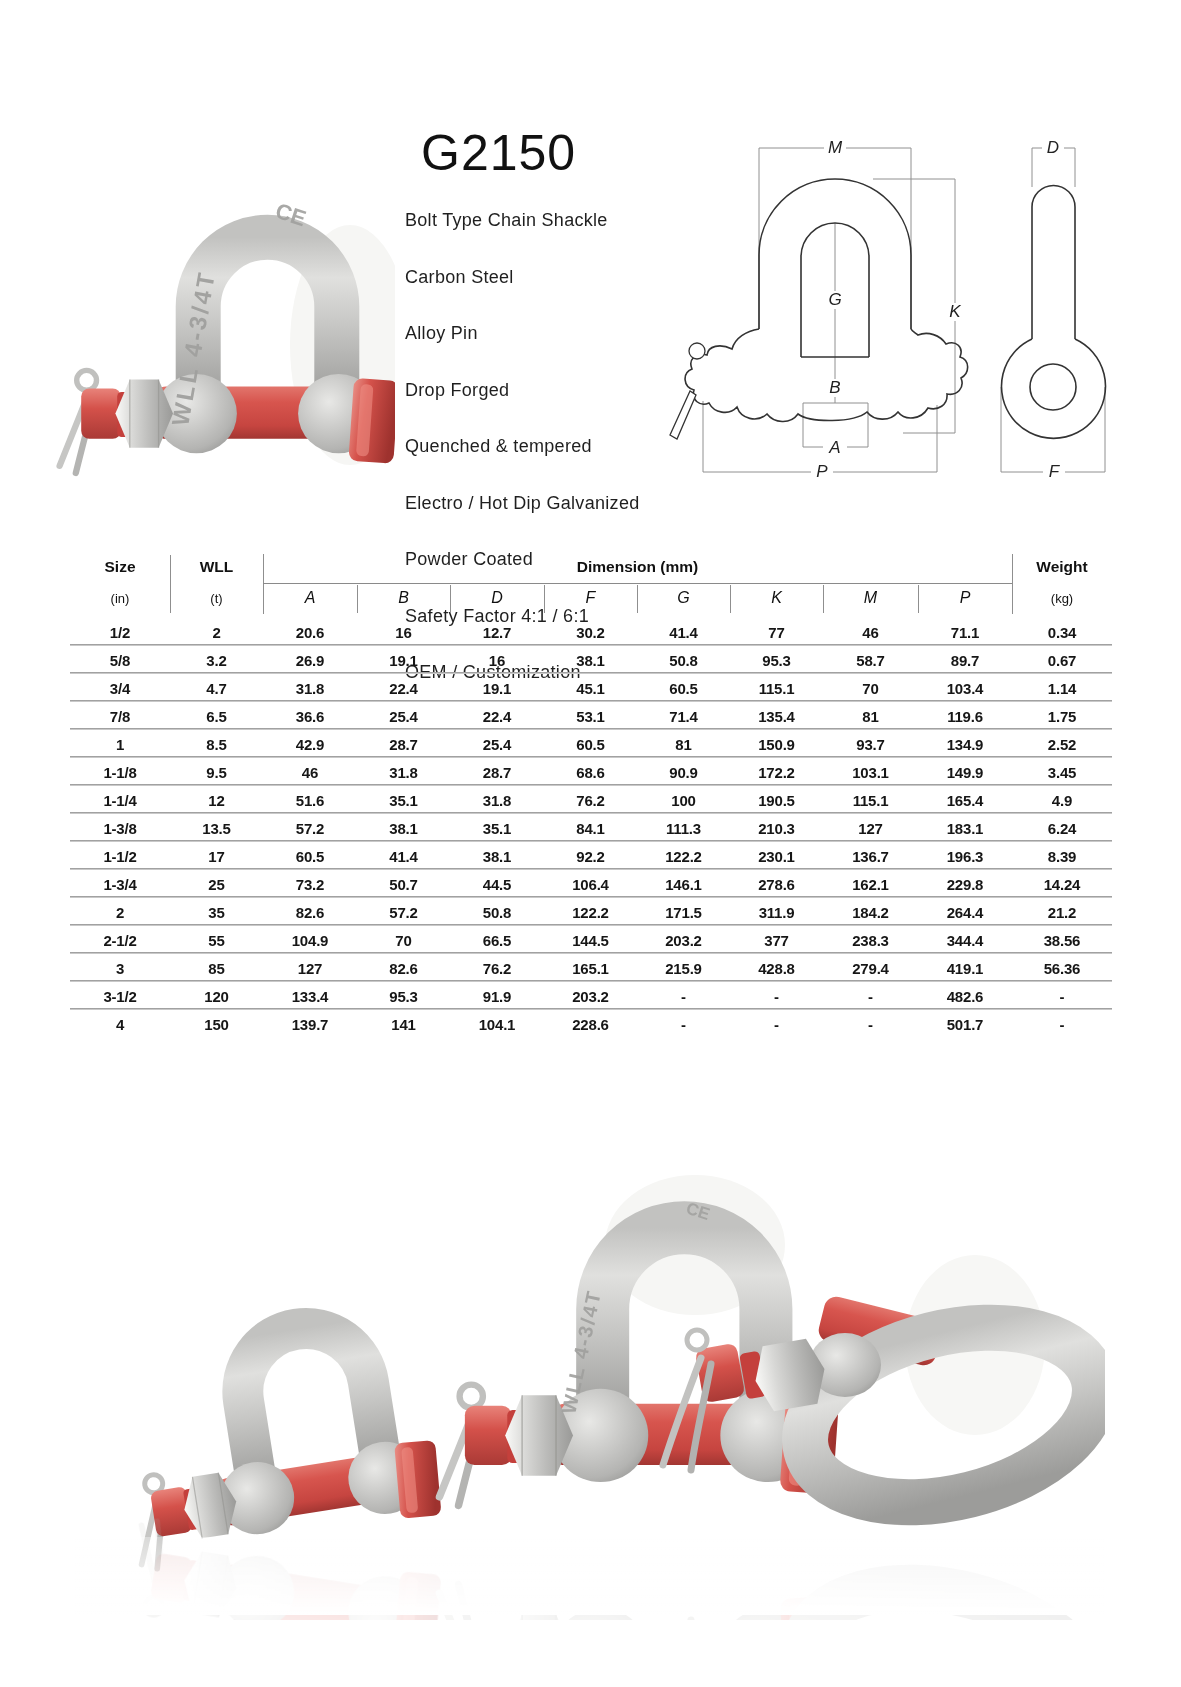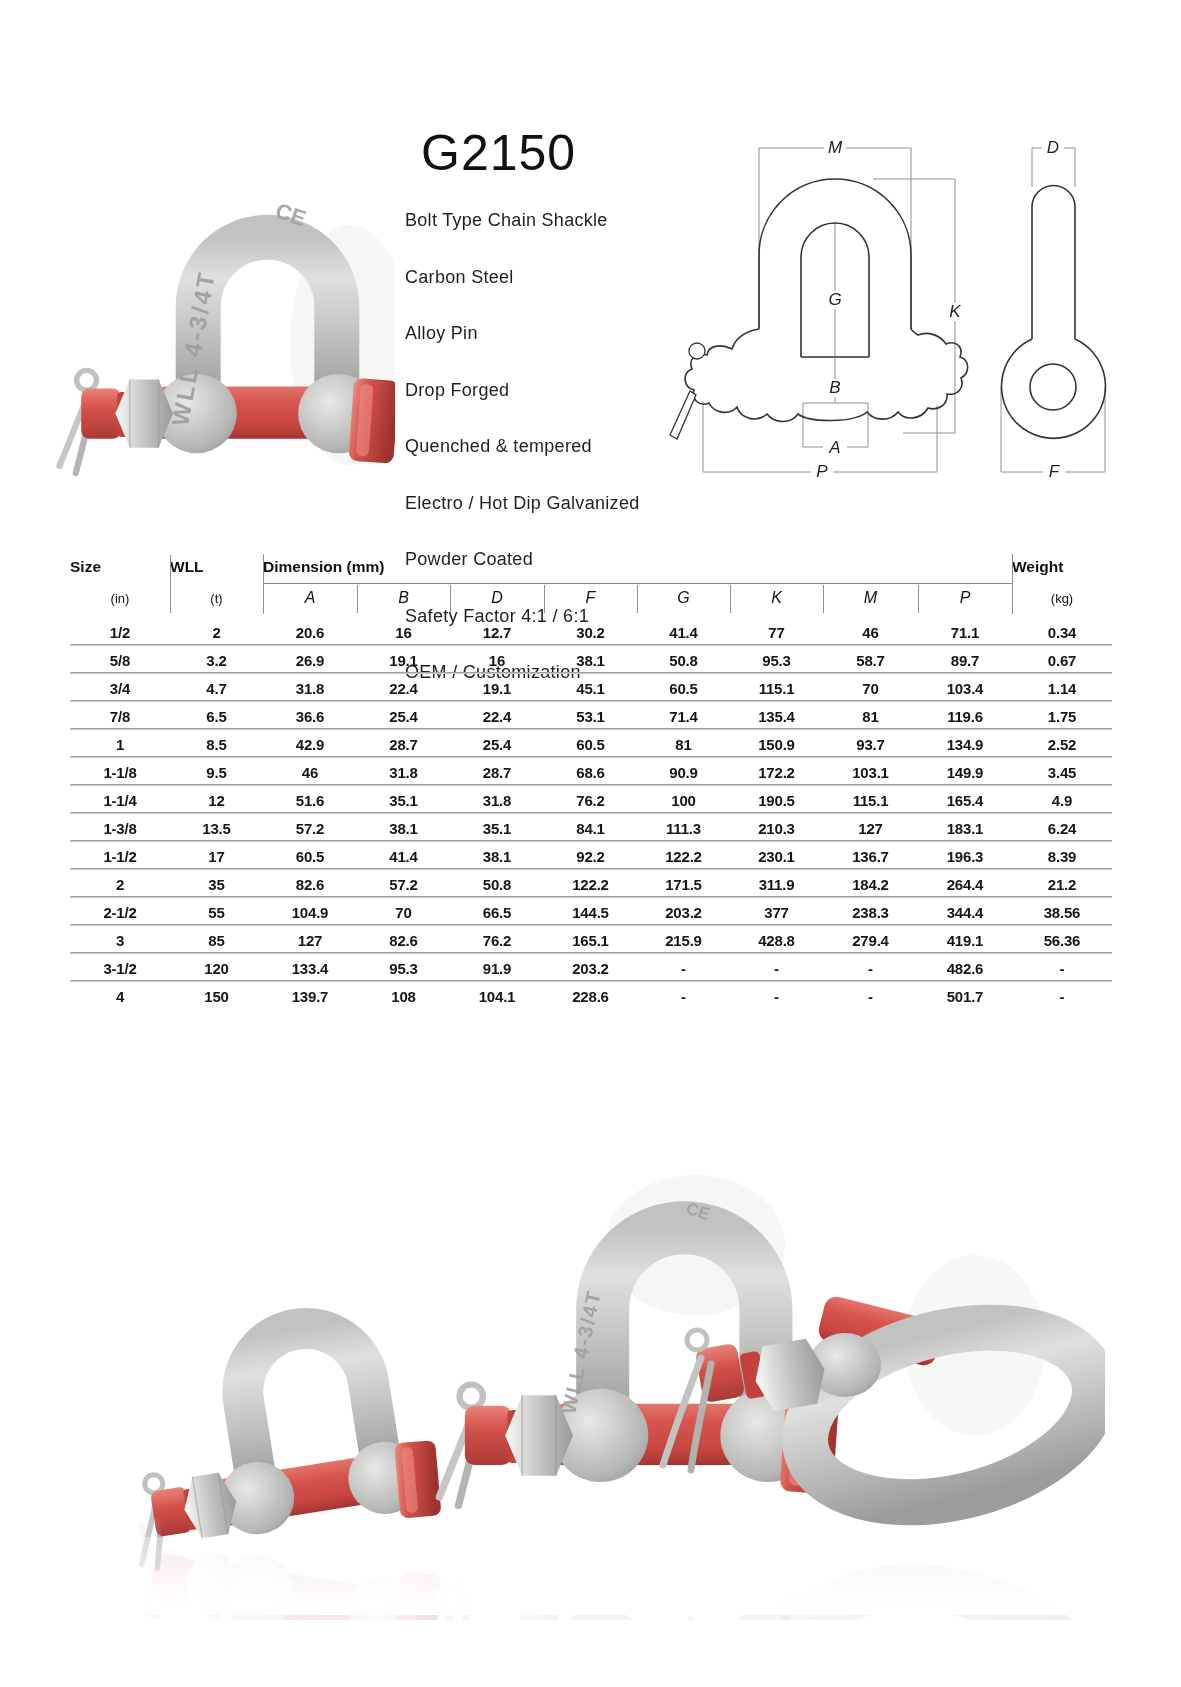--- a/index.html
+++ b/index.html
@@ -14,21 +14,21 @@
   #feature-list{list-style:none;margin:0;padding:0;}
   #feature-list li{font-size:18px;line-height:28.5px;letter-spacing:.3px;color:#1f1f1f;white-space:nowrap;margin-top:28px;}
   #diagram{position:absolute;left:640px;top:105px;width:500px;height:375px;}
 
   
   #spec-table{position:absolute;left:70px;top:552px;width:1042px;height:490px;
               --cols:100px 93px 94px 93px 94px 93px 93px 93px 95px 94px 100px;}
   .h-row{display:grid;grid-template-columns:var(--cols);align-items:center;}
   .h-row1{height:30px;}
   .h-row2{height:32px;}
-  .h-cell{font-weight:700;font-size:15.5px;color:#111;}
+  .h-cell{text-align:center;font-weight:700;font-size:15.5px;color:#111;}
   .h-unit{text-align:center;font-weight:400;font-size:13px;color:#111;}
   .h-dim{grid-column:3 / span 8;}
   .h-letter{text-align:center;font-style:italic;font-size:16px;color:#111;}
   .vline{position:absolute;width:1px;background:#8f8f8f;}
   .v-a{left:100px;top:3px;height:58px;}
   .v-b{left:193px;top:2px;height:60px;}
   .v-c{left:942px;top:2px;height:60px;}
   .v-sub{top:33px;height:28px;}
   #dim-underline{position:absolute;left:193px;top:31px;width:749px;height:1px;background:#8a8a8a;}
   #tbody{position:absolute;left:0;top:66px;width:1042px;}
@@ -321,20 +321,33 @@
         <div class="tcell">41.4</div>
         <div class="tcell">38.1</div>
         <div class="tcell">92.2</div>
         <div class="tcell">122.2</div>
         <div class="tcell">230.1</div>
         <div class="tcell">136.7</div>
         <div class="tcell">196.3</div>
         <div class="tcell">8.39</div>
       </div>
       <div class="trow">
+        <div class="tcell">1-3/4</div>
+        <div class="tcell">25</div>
+        <div class="tcell">73.2</div>
+        <div class="tcell">50.7</div>
+        <div class="tcell">44.5</div>
+        <div class="tcell">106.4</div>
+        <div class="tcell">146.1</div>
+        <div class="tcell">278.6</div>
+        <div class="tcell">162.1</div>
+        <div class="tcell">229.8</div>
+        <div class="tcell">14.24</div>
+      </div>
+      <div class="trow">
         <div class="tcell">2</div>
         <div class="tcell">35</div>
         <div class="tcell">82.6</div>
         <div class="tcell">57.2</div>
         <div class="tcell">50.8</div>
         <div class="tcell">122.2</div>
         <div class="tcell">171.5</div>
         <div class="tcell">311.9</div>
         <div class="tcell">184.2</div>
         <div class="tcell">264.4</div>
@@ -376,21 +389,21 @@
         <div class="tcell">-</div>
         <div class="tcell">-</div>
         <div class="tcell">-</div>
         <div class="tcell">482.6</div>
         <div class="tcell">-</div>
       </div>
       <div class="trow">
         <div class="tcell">4</div>
         <div class="tcell">150</div>
         <div class="tcell">139.7</div>
-        <div class="tcell">108</div>
+        <div class="tcell">141</div>
         <div class="tcell">104.1</div>
         <div class="tcell">228.6</div>
         <div class="tcell">-</div>
         <div class="tcell">-</div>
         <div class="tcell">-</div>
         <div class="tcell">501.7</div>
         <div class="tcell">-</div>
       </div>
     </div>
 </div>

